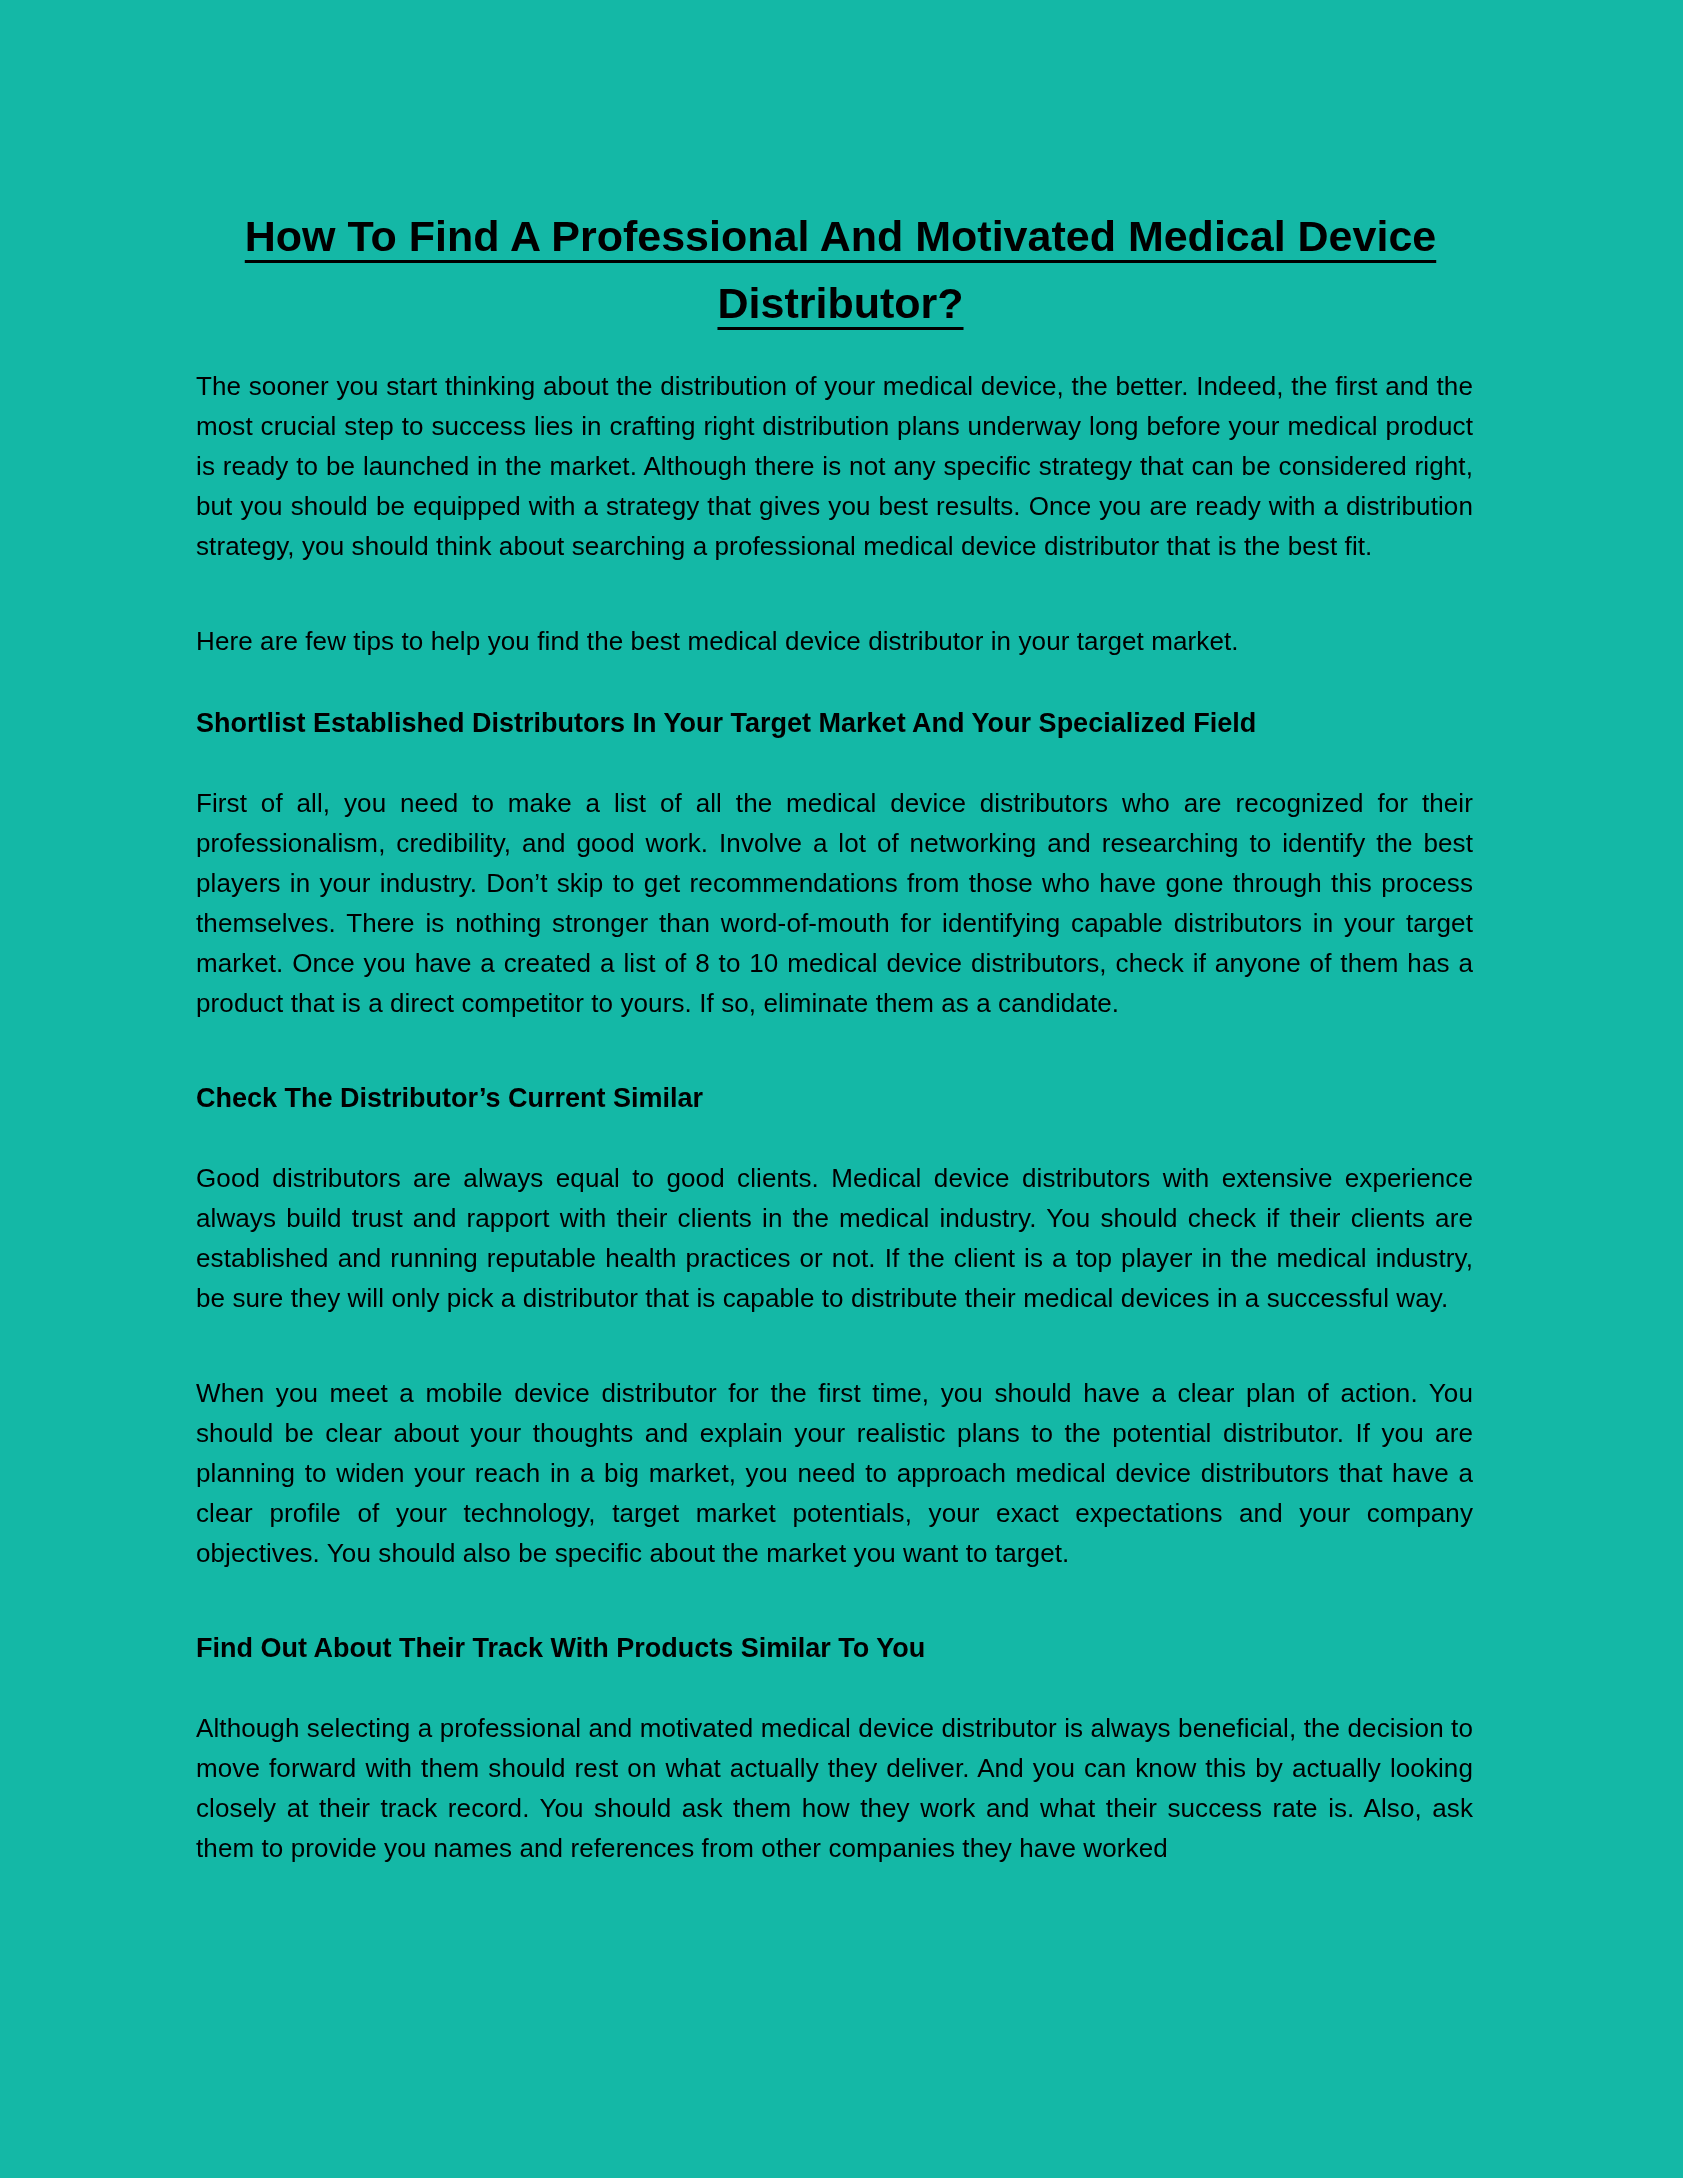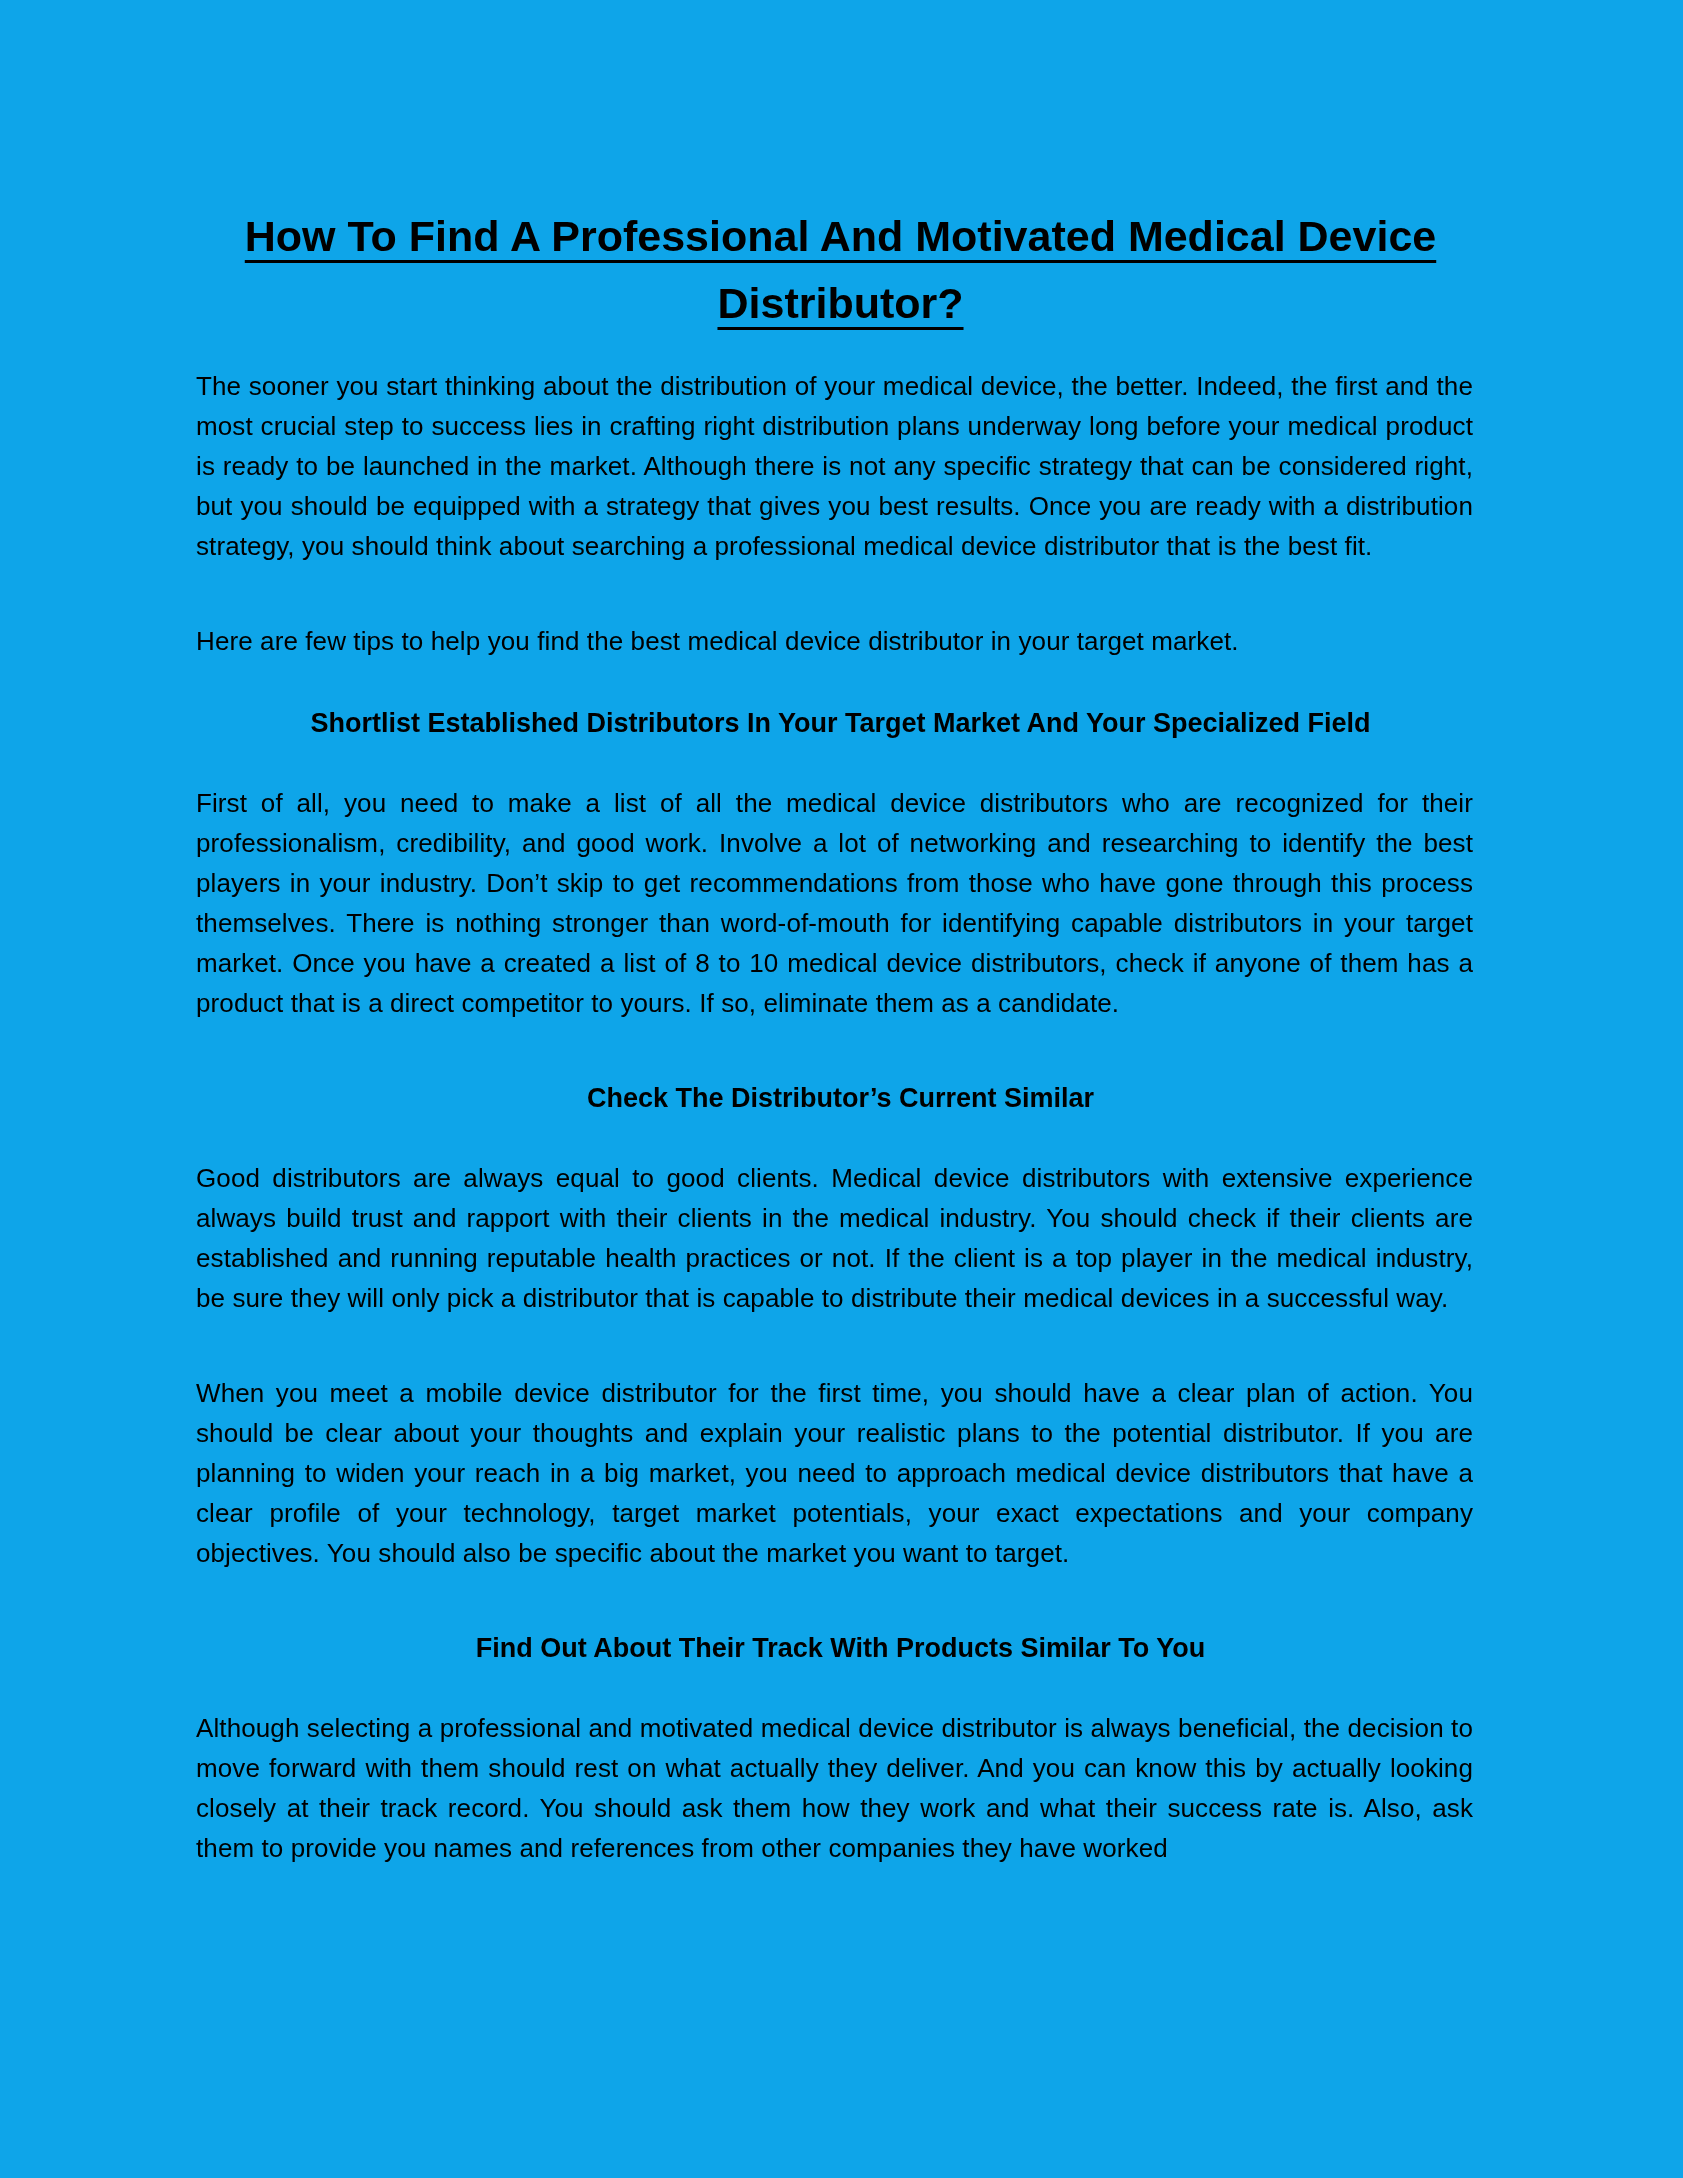--- a/index.html
+++ b/index.html
@@ -10,21 +10,21 @@
   body {
     width: 1683px;
     height: 2178px;
     overflow: hidden;
   }
   .page {
     box-sizing: border-box;
     width: 1683px;
     height: 2178px;
     padding: 203px 198px 0 196px;
-    background: #0ea5e9;
+    background: #14b8a6;
     color: #000000;
     font-family: "Liberation Sans", sans-serif;
   }
   .doc-title {
     margin: 0 0 30px 0;
     text-align: center;
     font-size: 43px;
     font-weight: 700;
     line-height: 1.55;
   }
@@ -42,21 +42,20 @@
   }
   .single-line {
     text-align: left;
     margin: 9px 0 42px 0;
   }
   .section-heading {
     margin: 0 0 40px 0;
     font-size: 27px;
     font-weight: 700;
     line-height: 40px;
-    text-align: center;
   }
   section {
     margin: 0;
     padding: 0;
   }
 </style>
 </head>
 <body>
 
 <div class="page">

